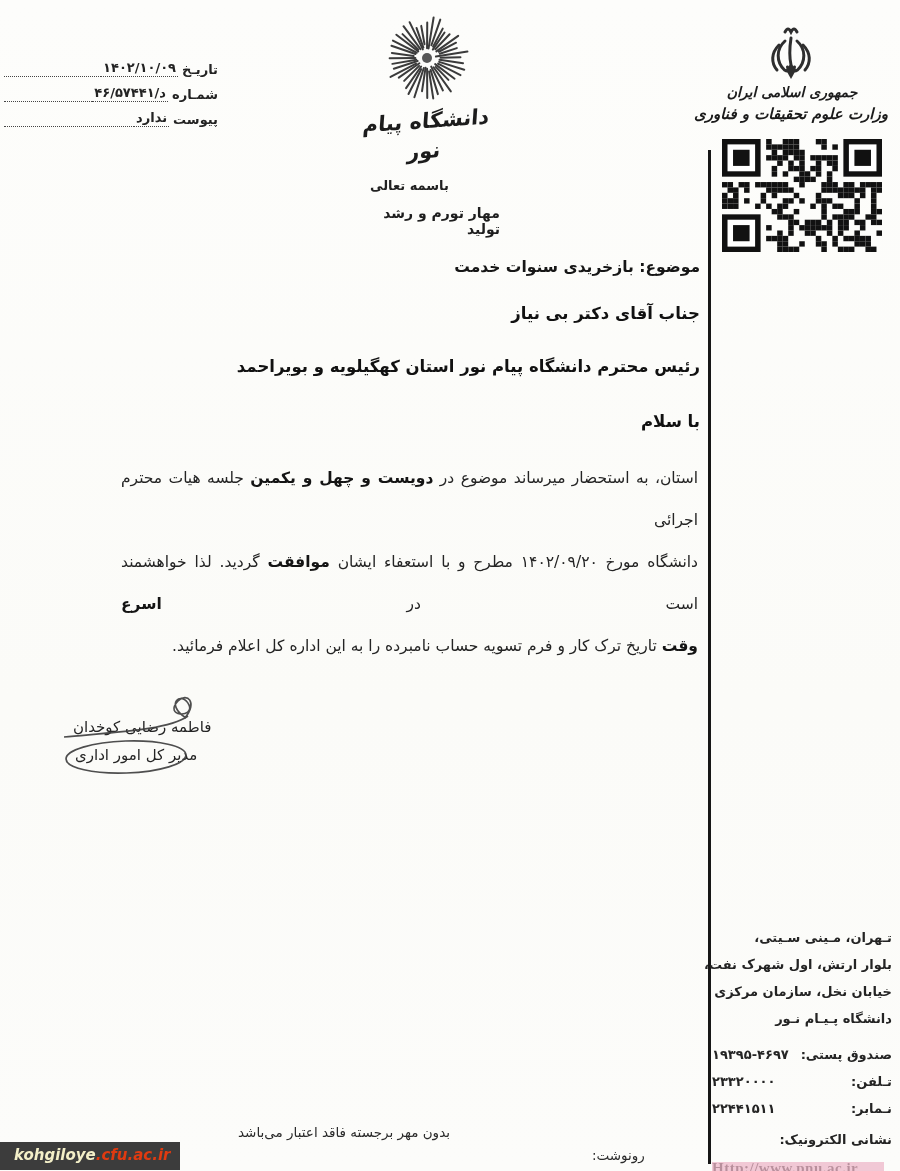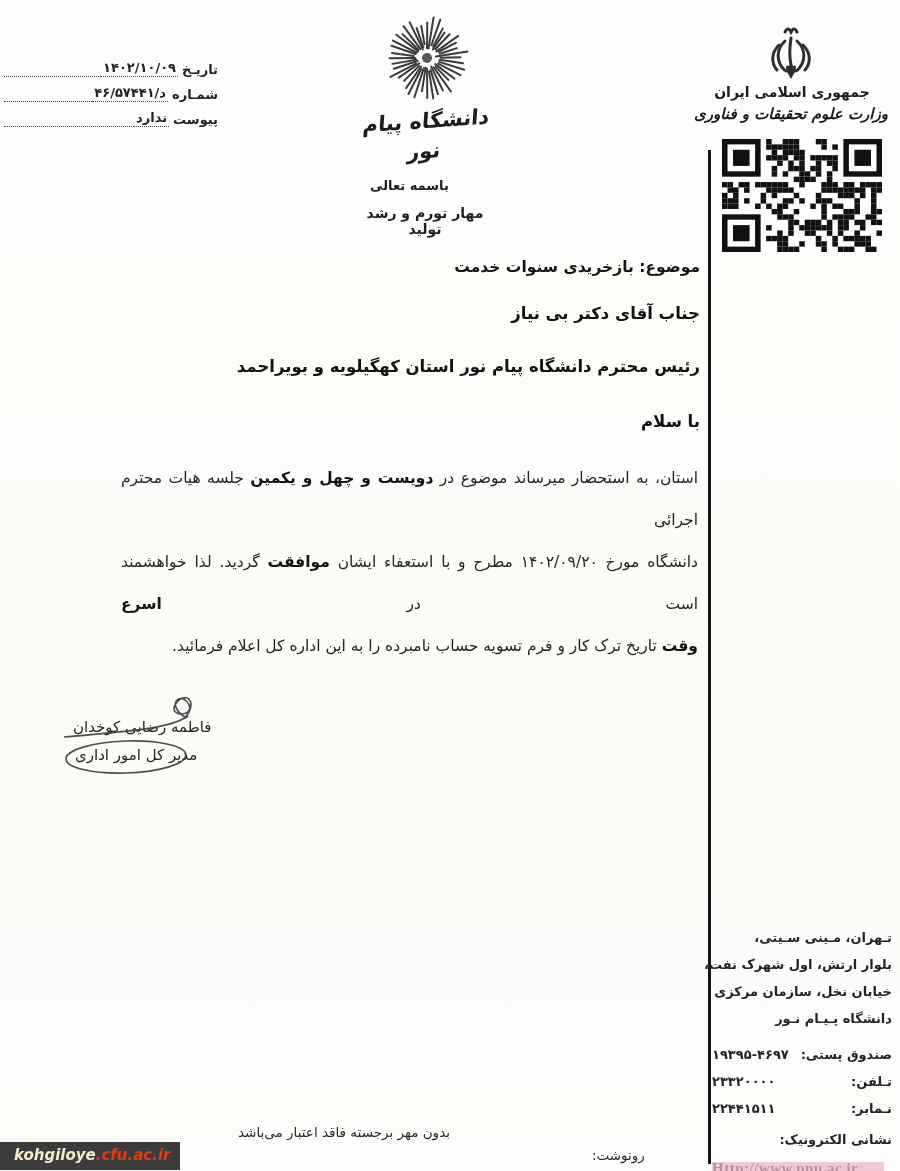--- a/index.html
+++ b/index.html
@@ -16,24 +16,24 @@
   .meta-block{position:absolute;left:4px;top:60px;width:214px;font-size:13px;font-weight:bold;color:#232323;}
   .meta-row{display:flex;align-items:flex-end;margin-bottom:8px;}
   .meta-label{white-space:nowrap;margin-left:4px;}
   .meta-value{direction:ltr;unicode-bidi:isolate;border-bottom:1.5px dotted #444;padding:0 2px 1px 2px;font-weight:bold;}
   .meta-dots{flex:1;border-bottom:1.5px dotted #444;height:15px;min-width:8px;}
   
   .starburst{position:absolute;left:383px;top:14px;}
   .uni-name{position:absolute;left:350px;top:106px;width:150px;text-align:center;
     font-size:21px;font-weight:bold;color:#1c1c1c;transform:rotate(-4deg) skewX(-8deg);line-height:30px;}
   .bismillah{position:absolute;left:370px;top:178px;width:110px;text-align:left;font-size:13px;font-weight:bold;color:#222;}
-  .slogan{position:absolute;left:350px;top:205px;width:150px;text-align:center;font-size:14px;font-weight:bold;color:#1e1e1e;}
+  .slogan{position:absolute;left:350px;top:205px;width:150px;font-size:14px;font-weight:bold;color:#1e1e1e;}
   
   .emblem{position:absolute;left:760px;top:22px;}
-  .country{position:absolute;left:700px;top:84px;width:184px;text-align:center;font-size:14px;font-weight:bold;color:#1d1d1d;}
+  .country{position:absolute;left:700px;top:84px;width:184px;text-align:center;font-size:14px;font-weight:bold;font-style:italic;color:#1d1d1d;}
   .ministry{position:absolute;left:694px;top:105px;width:194px;text-align:center;font-size:15px;font-weight:bold;font-style:italic;color:#1b1b1b;}
   .qr{position:absolute;left:722px;top:139px;width:160px;height:113px;}
   .vrule{position:absolute;left:708px;top:150px;width:2.5px;height:1014px;background:#171717;}
   
   .subject{position:absolute;right:200px;top:258px;font-size:15.5px;font-weight:bold;color:#161616;}
   .recipient-name{position:absolute;right:200px;top:304px;font-size:16.5px;font-weight:bold;color:#111;}
   .recipient-title{position:absolute;right:200px;top:357px;font-size:16.5px;font-weight:bold;color:#111;}
   .salutation{position:absolute;right:200px;top:412px;font-size:16.5px;font-weight:bold;color:#111;margin-left:32px;}
   .letter-body{position:absolute;right:202px;top:457px;width:577px;font-size:15.5px;color:#242424;line-height:42px;}
   .body-line{white-space:nowrap;}

